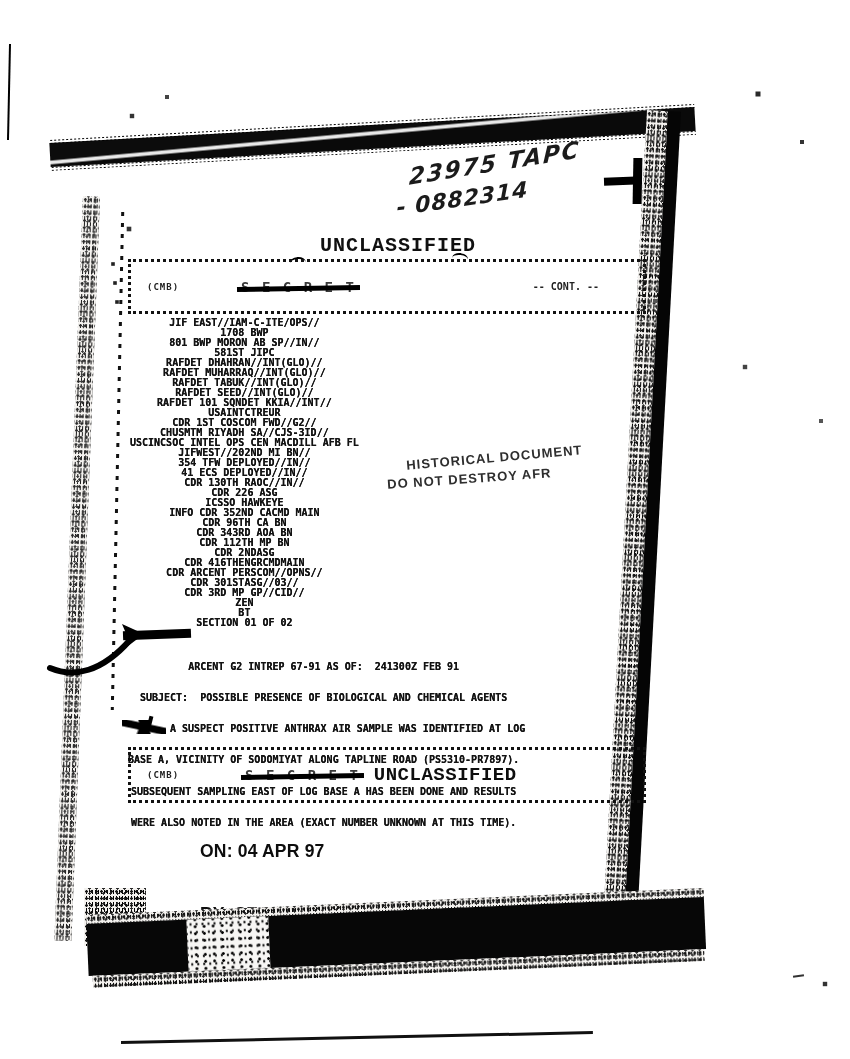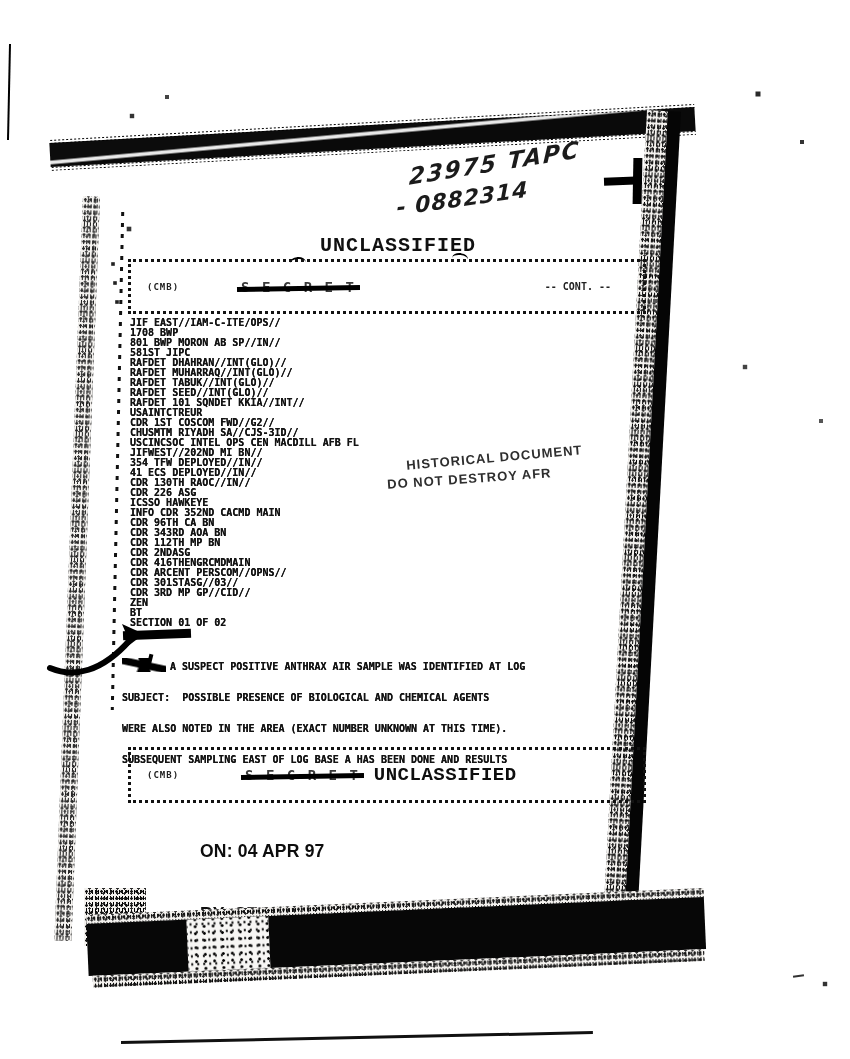--- a/index.html
+++ b/index.html
@@ -60,33 +60,33 @@
 
   
   .dotbox{border:3px dotted #121212;background:transparent;}
   .box-top{left:128px;top:259px;width:512px;height:49px;display:flex;align-items:center;}
   .box-bot{left:128px;top:747px;width:512px;height:50px;display:flex;align-items:center;}
   .cmb{font-size:9px;font-weight:bold;margin-left:16px;letter-spacing:1px;color:#222;}
   .secret{font-size:14px;font-weight:bold;letter-spacing:2px;color:#3a3a3a;position:relative;white-space:nowrap;}
   .secret::after{content:"";position:absolute;left:-4px;right:-4px;top:45%;height:5px;background:#000;transform:rotate(-1deg);}
   .secret-top{margin-left:62px;}
   .secret-bot{margin-left:66px;}
-  .cont{font-size:10px;font-weight:bold;margin-left:auto;margin-right:32px;color:#222;white-space:pre;}
+  .cont{font-size:10px;font-weight:bold;margin-left:auto;margin-right:44px;color:#222;white-space:pre;}
   .uncl-bot{font-size:19px;font-weight:bold;letter-spacing:.5px;margin-left:14px;color:#0e0e0e;}
 
   
   .stamp{font-family:"Liberation Sans", sans-serif;font-weight:bold;color:#2e2e2e;letter-spacing:1px;white-space:nowrap;}
   .stamp1{left:406px;top:450px;font-size:13px;transform:rotate(-5deg);}
   .stamp2{left:387px;top:471px;font-size:13px;transform:rotate(-4deg);}
 
   
   .tt{font-size:10px;font-weight:bold;line-height:10px;white-space:pre;color:#131313;text-shadow:0 0 .4px #131313;}
   .addr{left:130px;top:318px;}
   .para{left:122px;top:641px;line-height:10.4px;}
-  .tline{white-space:pre;}
+  .tline{white-space:pre;text-align:center;}
   .redact{left:123px;top:630px;width:68px;height:9px;background:#000;transform:rotate(-2deg);}
   .scribble{display:inline-block;width:44px;height:14px;margin:-4px 4px 0 0;vertical-align:-2px;position:relative;
     background:linear-gradient(75deg,transparent 40%,#000 44% 58%,transparent 62%),
                linear-gradient(-70deg,transparent 38%,#000 43% 57%,transparent 62%),
                linear-gradient(12deg,transparent 30%,#000 38% 62%,transparent 70%);}
   .scribble::after{content:"";position:absolute;left:26px;top:-4px;width:4px;height:12px;background:#000;transform:rotate(14deg);}
 
   
   .declass{left:200px;top:799px;font-family:"Liberation Sans", sans-serif;font-weight:bold;
     font-size:17.5px;line-height:21px;color:#0d0d0d;letter-spacing:.2px;white-space:pre;}
@@ -129,24 +129,26 @@
   <div class="abs stamp stamp1">HISTORICAL DOCUMENT</div>
   <div class="abs stamp stamp2">DO NOT DESTROY  AFR</div>
 
   <div class="abs redact"></div>
   <svg class="abs arrow-svg" width="104" height="64" viewBox="0 0 104 64">
     <path d="M6,54 C30,64 58,58 86,26" fill="none" stroke="#000" stroke-width="6" stroke-linecap="round"></path>
     <polygon points="78,10 100,20 76,38 84,24" fill="#000"></polygon>
   </svg>
 
   <div class="abs tt para">
+    <div class="tline"><span>ARCENT G2 INTREP 67-91 AS OF:  241300Z FEB 91</span></div>
+    <div class="tline"><span>SUBJECT:  POSSIBLE PRESENCE OF BIOLOGICAL AND CHEMICAL AGENTS</span></div>
     <div class="tline"><span class="scribble"></span><span>A SUSPECT POSITIVE ANTHRAX AIR SAMPLE WAS IDENTIFIED AT LOG</span></div>
-    <div class="tline"><span>SUBJECT:  POSSIBLE PRESENCE OF BIOLOGICAL AND CHEMICAL AGENTS</span></div>
+    <div class="tline"><span>BASE A, VICINITY OF SODOMIYAT ALONG TAPLINE ROAD (PS5310-PR7897).</span></div>
+    <div class="tline"><span>SUBSEQUENT SAMPLING EAST OF LOG BASE A HAS BEEN DONE AND RESULTS</span></div>
     <div class="tline"><span>WERE ALSO NOTED IN THE AREA (EXACT NUMBER UNKNOWN AT THIS TIME).</span></div>
-    <div class="tline"><span>SUBSEQUENT SAMPLING EAST OF LOG BASE A HAS BEEN DONE AND RESULTS</span></div>
   </div>
 
   <div class="abs dotbox box-bot">
     <span class="cmb">(CMB)</span>
     <span class="secret secret-bot">S E C R E T</span>
     <span class="sans uncl-bot">UNCLASSIFIED</span>
   </div>
 
   <div class="abs declass">
     <div>ON: 04 APR 97</div>

